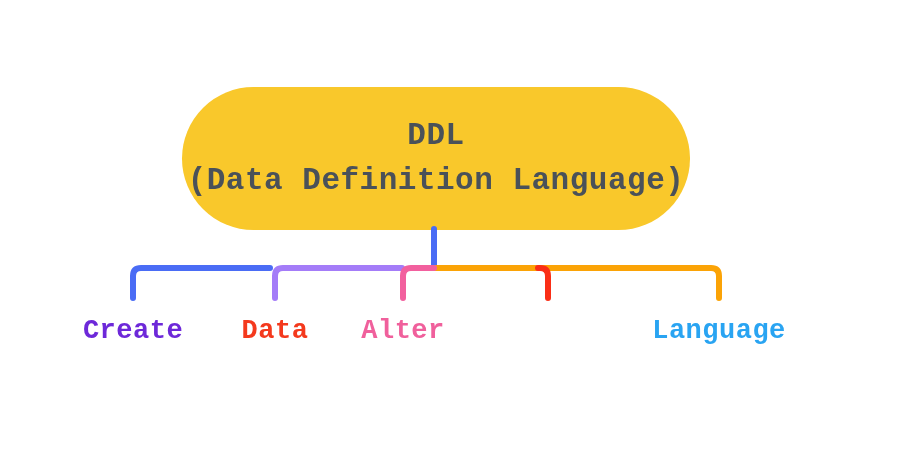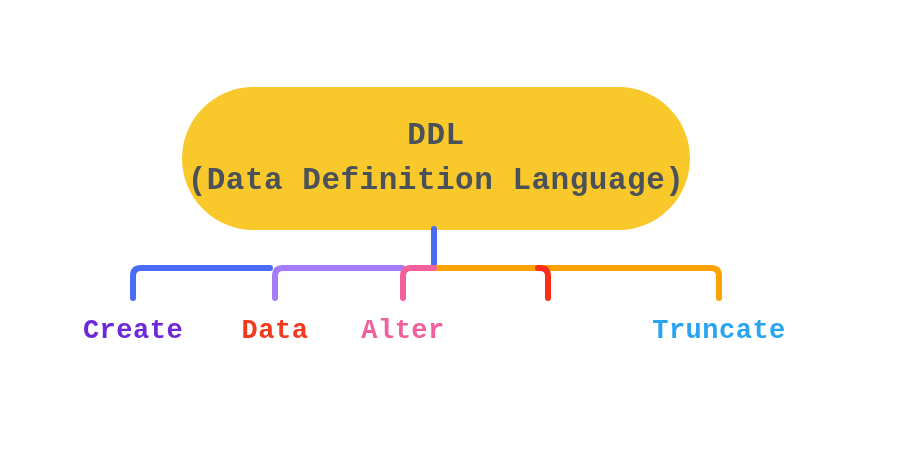--- a/index.html
+++ b/index.html
@@ -65,15 +65,15 @@
       <path d="M133,298 L133,276 Q133,268 141,268 L270,268" fill="none" stroke="#4A6CF5" stroke-width="6" stroke-linecap="round"></path>
       <path d="M275,298 L275,276 Q275,268 283,268 L402,268" fill="none" stroke="#A47CF8" stroke-width="6" stroke-linecap="round"></path>
       <path d="M430,268 L711,268 Q719,268 719,276 L719,298" fill="none" stroke="#FBA306" stroke-width="6" stroke-linecap="round"></path>
       <path d="M403,298 L403,276 Q403,268 411,268 L434,268" fill="none" stroke="#F2609E" stroke-width="6" stroke-linecap="round"></path>
       <path d="M538,268 L540,268 Q548,268 548,276 L548,298" fill="none" stroke="#FA2E16" stroke-width="6" stroke-linecap="round"></path>
     </svg>
 
   <div class="branch-label" id="label-0" style="left: 133px; color: #6d28d9;">Create</div>
   <div class="branch-label" id="label-1" style="left: 275px; color: rgb(244, 57, 29);">Data</div>
   <div class="branch-label" id="label-2" style="left: 403px; color: rgb(240, 96, 156);">Alter</div>
-  <div class="branch-label" id="label-4" style="left: 719px; color: rgb(41, 164, 242);">Truncate</div>
+  <div class="branch-label" id="label-4" style="left: 719px; color: rgb(41, 164, 242);">Language</div>
 
 </div>
 
 </body></html>

